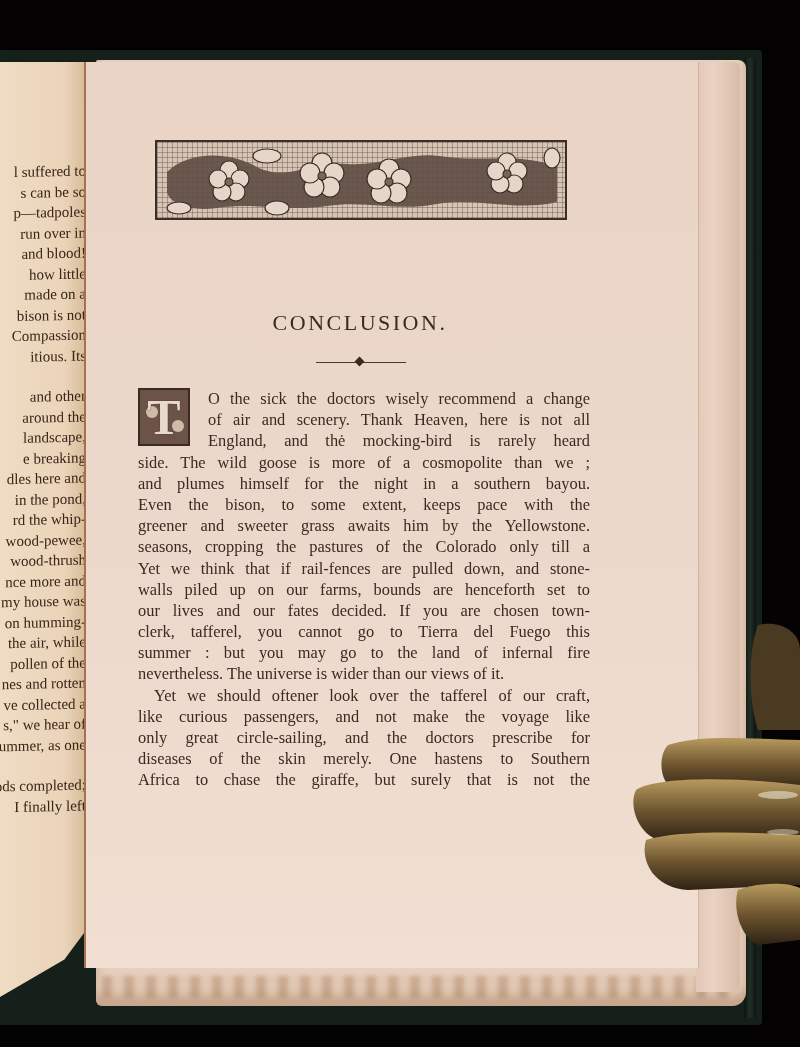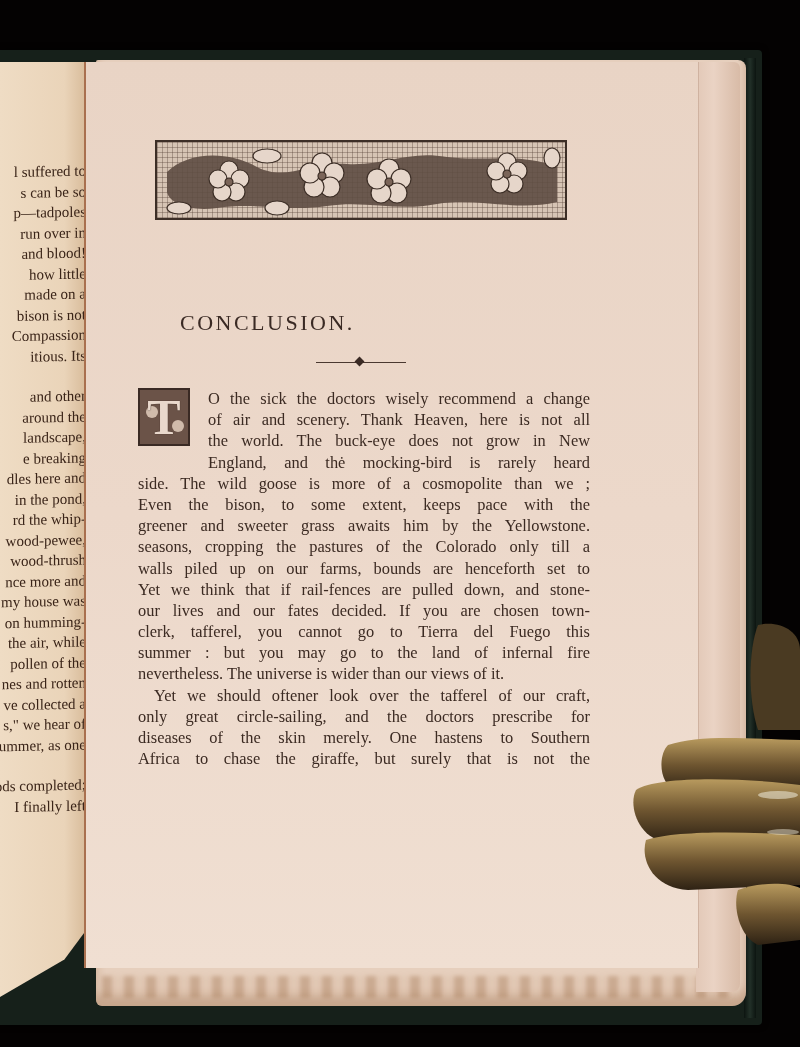--- a/index.html
+++ b/index.html
@@ -61,21 +61,21 @@
       border: 2px solid #3c2e26;
       background-color: #d6c4b4;
       background-image:
         repeating-linear-gradient(0deg, rgba(80,60,50,0.35) 0 1px, transparent 1px 5px),
         repeating-linear-gradient(90deg, rgba(80,60,50,0.35) 0 1px, transparent 1px 5px);
       overflow: hidden;
     }
     .headpiece svg { position: absolute; inset: 0; }
     
     .title {
-      position: absolute; left: 180px; top: 310px; width: 360px; text-align: left;
+      position: absolute; left: 180px; top: 310px; width: 360px; text-align: center;
       font-size: 22px; letter-spacing: 2.5px; color: #3a2a24;
     }
     .rule {
       position: absolute; left: 316px; top: 362px; width: 90px; height: 1px; background: #4a3830;
     }
     .rule-diamond {
       position: absolute; left: 356px; top: 358px; width: 7px; height: 7px;
       background: #3a2a24; transform: rotate(45deg);
     }
     
@@ -210,35 +210,36 @@
 <div class="dropcap">
   <span class="flower" style="left:6px;top:16px"></span>
   <span class="flower" style="left:32px;top:30px"></span>
   <span class="letter">T</span>
 </div>
 
 <div class="body-text">
   <div>
     <span class="ln indent-cap">O the sick the doctors wisely recommend a change</span>
     <span class="ln indent-cap">of air and scenery.  Thank Heaven, here is not all</span>
-    <span class="ln indent-cap">the world.  The buck-eye does not grow in New</span>
     <span class="ln indent-cap">England, and thė mocking-bird is rarely heard</span>
     <span class="ln">side.  The wild goose is more of a cosmopolite than we ;</span>
+    <span class="ln">and plumes himself for the night in a southern bayou.</span>
     <span class="ln">Even the bison, to some extent, keeps pace with the</span>
     <span class="ln">greener and sweeter grass awaits him by the Yellowstone.</span>
     <span class="ln">seasons, cropping the pastures of the Colorado only till a</span>
+    <span class="ln">Yet we think that if rail-fences are pulled down, and stone-</span>
     <span class="ln">walls piled up on our farms, bounds are henceforth set to</span>
-    <span class="ln">Yet we think that if rail-fences are pulled down, and stone-</span>
     <span class="ln">our lives and our fates decided.  If you are chosen town-</span>
     <span class="ln">clerk, tafferel, you cannot go to Tierra del Fuego this</span>
     <span class="ln">summer :  but you may go to the land of infernal fire</span>
     <span class="ln last">nevertheless.  The universe is wider than our views of it.</span>
   </div>
   <div>
     <span class="ln para-indent">Yet we should oftener look over the tafferel of our craft,</span>
+    <span class="ln">like curious passengers, and not make the voyage like</span>
     <span class="ln">only great circle-sailing, and the doctors prescribe for</span>
     <span class="ln">diseases of the skin merely.  One hastens to Southern</span>
     <span class="ln">Africa to chase the giraffe, but surely that is not the</span>
   </div>
 </div>
 
 <svg class="ornament" viewBox="0 0 172 340">
   <defs>
     <linearGradient id="brass" x1="0" y1="0" x2="0" y2="1">
       <stop offset="0" stop-color="#b89a5e"></stop>

